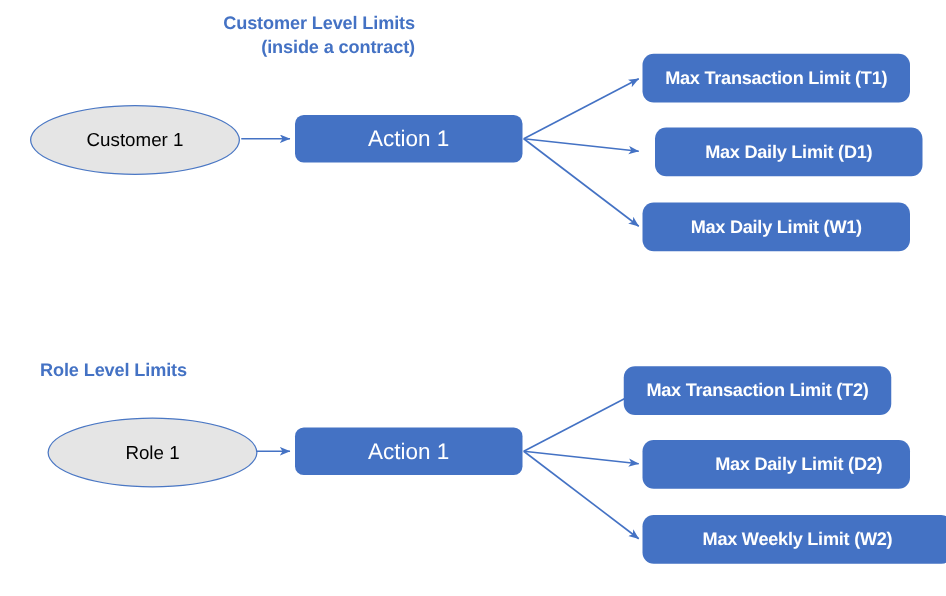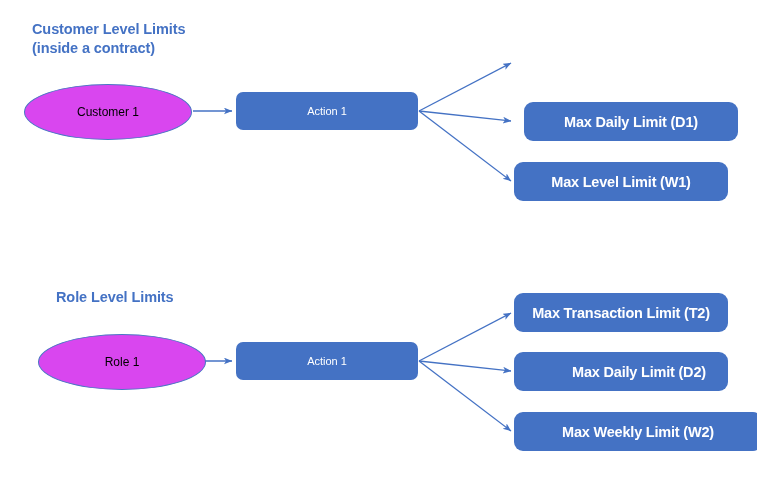--- a/index.html
+++ b/index.html
@@ -31,37 +31,37 @@
     font-weight: bold;
     font-size: 14.5px;
     line-height: 19px;
     letter-spacing: -0.1px;
     white-space: pre-line;
   }
   .ellipse-node {
     position: absolute;
     border: 1.4px solid #4A77C4;
     border-radius: 50%;
-    background: #d946ef;
+    background: #e5e5e5;
     display: flex;
     align-items: center;
     justify-content: center;
     color: #000000;
-    font-size: 12px;
+    font-size: 15px;
     box-sizing: border-box;
   }
   .action-node {
     position: absolute;
     background: #4472C4;
     border-radius: 7px;
     display: flex;
     align-items: center;
     justify-content: center;
     color: #ffffff;
-    font-size: 11px;
+    font-size: 18px;
     box-sizing: border-box;
   }
   .limit-node {
     position: absolute;
     background: #4472C4;
     border-radius: 9px;
     display: flex;
     align-items: center;
     justify-content: center;
     color: #ffffff;
@@ -87,37 +87,38 @@
     <line x1="419" y1="111" x2="511" y2="63" stroke="#4472C4" stroke-width="1.3" marker-end="url(#arrowhead)"></line>
     <line x1="419" y1="111" x2="511" y2="121" stroke="#4472C4" stroke-width="1.3" marker-end="url(#arrowhead)"></line>
     <line x1="419" y1="111" x2="511" y2="181" stroke="#4472C4" stroke-width="1.3" marker-end="url(#arrowhead)"></line>
 
     <line x1="193" y1="361" x2="232" y2="361" stroke="#4472C4" stroke-width="1.3" marker-end="url(#arrowhead)"></line>
     <line x1="419" y1="361" x2="511" y2="313" stroke="#4472C4" stroke-width="1.3" marker-end="url(#arrowhead)"></line>
     <line x1="419" y1="361" x2="511" y2="371" stroke="#4472C4" stroke-width="1.3" marker-end="url(#arrowhead)"></line>
     <line x1="419" y1="361" x2="511" y2="431" stroke="#4472C4" stroke-width="1.3" marker-end="url(#arrowhead)"></line>
   </svg>
 
-  <div class="section-heading" style="left:32px; top:20px; width:300px;">Customer Level Limits
+  <div class="section-heading" style="left:32px; top:10px; width:300px;text-align:right;">Customer Level Limits
 (inside a contract)</div>
 
   <div class="ellipse-node" style="left:24px; top:84px; width:168px; height:56px;">Customer 1</div>
 
   <div class="action-node" style="left:236px; top:92px; width:182px; height:38px;">Action 1</div>
 
+  <div class="limit-node" style="left:514px; top:43px; width:214px; height:39px;">Max Transaction Limit (T1)</div>
 
   <div class="limit-node" style="left:514px; top:102px; width:214px; height:39px;margin-left:10px;">Max Daily Limit (D1)</div>
 
-  <div class="limit-node" style="left:514px; top:162px; width:214px; height:39px;">Max Level Limit (W1)</div>
+  <div class="limit-node" style="left:514px; top:162px; width:214px; height:39px;">Max Daily Limit (W1)</div>
 
-  <div class="section-heading" style="left:32px; top:288px; width:300px;margin-left:24px;">Role Level Limits</div>
+  <div class="section-heading" style="left:32px; top:288px; width:300px;">Role Level Limits</div>
 
   <div class="ellipse-node" style="left:38px; top:334px; width:168px; height:56px;">Role 1</div>
 
   <div class="action-node" style="left:236px; top:342px; width:182px; height:38px;">Action 1</div>
 
-  <div class="limit-node" style="left:514px; top:293px; width:214px; height:39px;">Max Transaction Limit (T2)</div>
+  <div class="limit-node" style="left:499px; top:293px; width:214px; height:39px;">Max Transaction Limit (T2)</div>
 
   <div class="limit-node" style="left:514px; top:352px; width:214px; height:39px;padding-left:36px;">Max Daily Limit (D2)</div>
 
   <div class="limit-node" style="left:514px; top:412px; width:248px; height:39px;">Max Weekly Limit (W2)</div>
 
 </div>
 
 </body></html>

